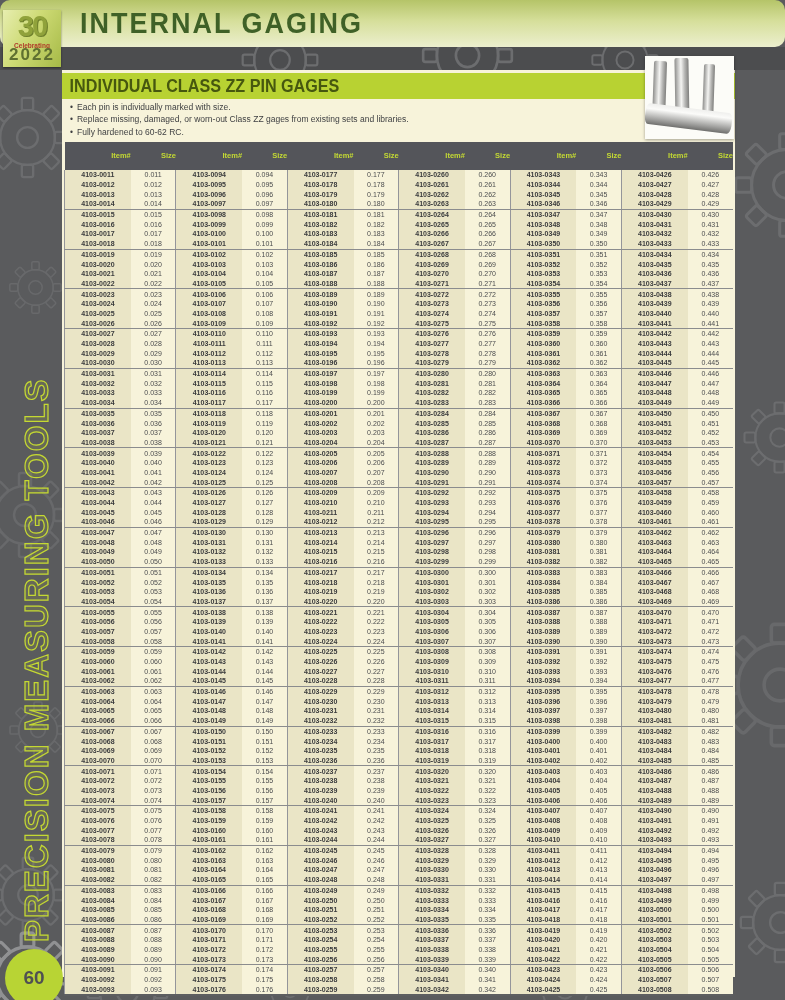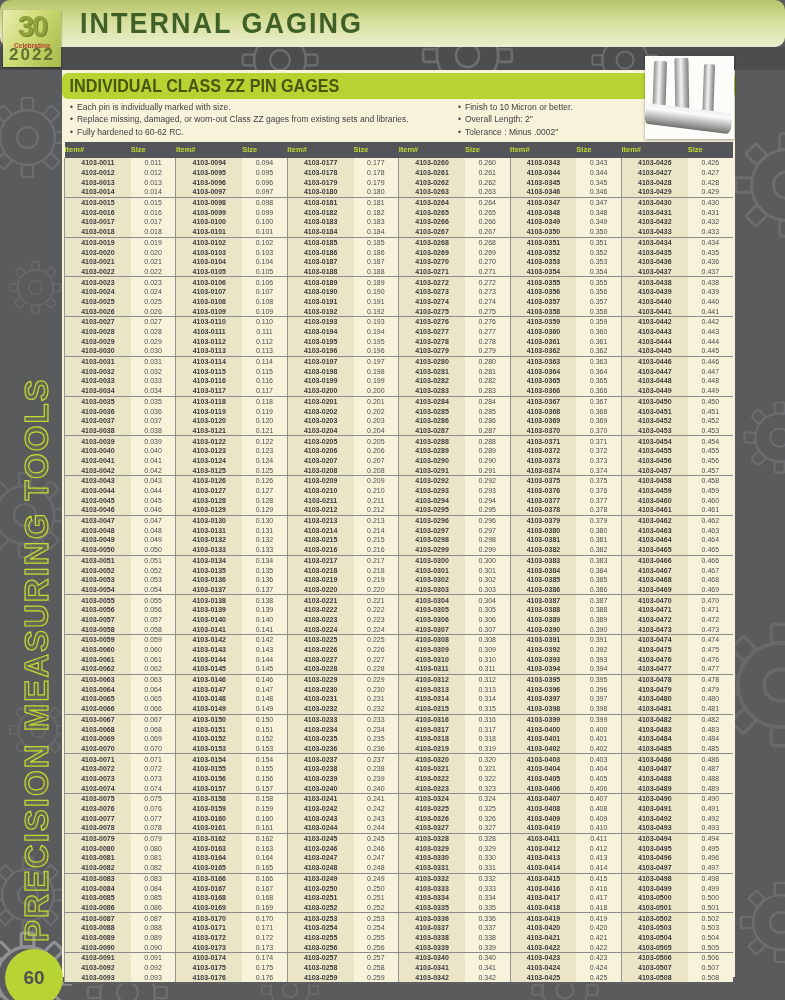--- a/index.html
+++ b/index.html
@@ -35,21 +35,21 @@
   }
 
   
   .page-circle{position:absolute;left:5px;top:949px;width:58px;height:58px;border-radius:50%;
     background:#b8d434;z-index:3;display:flex;align-items:center;justify-content:center;
     font-size:19px;font-weight:bold;color:#4f5052;}
 
   
   .panel{position:absolute;left:62px;top:70px;width:673px;height:907px;background:#f7f3da;z-index:2;}
 
-  .section-bar{position:absolute;left:0;top:3px;width:673px;height:26px;background:#b8d232;border-radius:6px;}
+  .section-bar{position:absolute;left:0;top:3px;width:673px;height:26px;background:#b8d232;}
   .section-title{padding:3px 0 0 8px;font-size:17px;font-weight:bold;color:#46570f;
     transform:scale(0.95,1.08);transform-origin:left top;white-space:nowrap;}
 
   .bullets{position:absolute;top:31px;font-size:8.5px;color:#3e3f41;line-height:12.4px;}
   .bullets-left{left:8px;width:385px;}
   .bullets-right{left:396px;width:190px;}
   .bullet-line{white-space:nowrap;}
   .bullet-line::before{content:"•";margin-right:4px;color:#3e3f41;}
 
   
@@ -60,22 +60,22 @@
   .pin-v1{left:8px;top:5px;width:13px;height:62px;transform:rotate(2deg);}
   .pin-v2{left:30px;top:2px;width:14px;height:68px;transform:rotate(-1deg);}
   .pin-v3{left:58px;top:8px;width:11px;height:62px;transform:rotate(2deg);}
   .pin-h1{left:0px;top:52px;width:87px;height:21px;transform:rotate(7deg);border-radius:4px/8px;
     background:linear-gradient(180deg,#efefed 0%,#fbfbf9 25%,#9f9f9d 75%,#6f6f6d 100%);}
 
   
   .table-wrap{position:absolute;left:2px;top:72px;}
   #gage-table{border-collapse:collapse;table-layout:fixed;width:669px;font-size:7px;line-height:1;
     border-bottom:2px solid #5d5e60;}
-  #gage-table th{height:16px;font-size:7.5px;background:#54555a;color:#c4da33;
-    font-weight:bold;text-align:left;padding:0;}
+  #gage-table th{height:28px;font-size:7.5px;background:#54555a;color:#c4da33;
+    font-weight:bold;text-align:right;padding:0;}
   #gage-table td{height:9.7px;text-align:center;padding:0;white-space:nowrap;overflow:hidden;}
   #gage-table td.c-item{background:#eae5c6;color:#3a3b3d;font-weight:bold;border-left:1px solid #94959a;}
   #gage-table td.c-size{background:#f7f3da;color:#4b4c4e;}
   #gage-table tr.grp td{border-bottom:1px solid #8b8c8e;}
 </style>
 </head>
 <body>
 
 <svg width="0" height="0" style="position:absolute">
   <defs>
@@ -168,25 +168,20 @@
     <div class="pin pin-v3"></div>
     <div class="pin pin-h1"></div>
   </div>
 
   <div class="bullets bullets-left">
     <div class="bullet-line">Each pin is individually marked with size.</div>
     <div class="bullet-line">Replace missing, damaged, or worn-out Class ZZ gages from existing sets and libraries.</div>
     <div class="bullet-line">Fully hardened to 60-62 RC.</div>
   </div>
 
-  <div class="bullets bullets-right">
-    <div class="bullet-line">Finish to 10 Micron or better.</div>
-    <div class="bullet-line">Overall Length: 2"</div>
-    <div class="bullet-line">Tolerance : Minus .0002"</div>
-  </div>
 
   <div class="table-wrap">
     <table id="gage-table">
         <colgroup>
           <col style="width: 66px;">
           <col style="width: 45px;">
           <col style="width: 66px;">
           <col style="width: 45px;">
           <col style="width: 66px;">
           <col style="width: 45px;">

